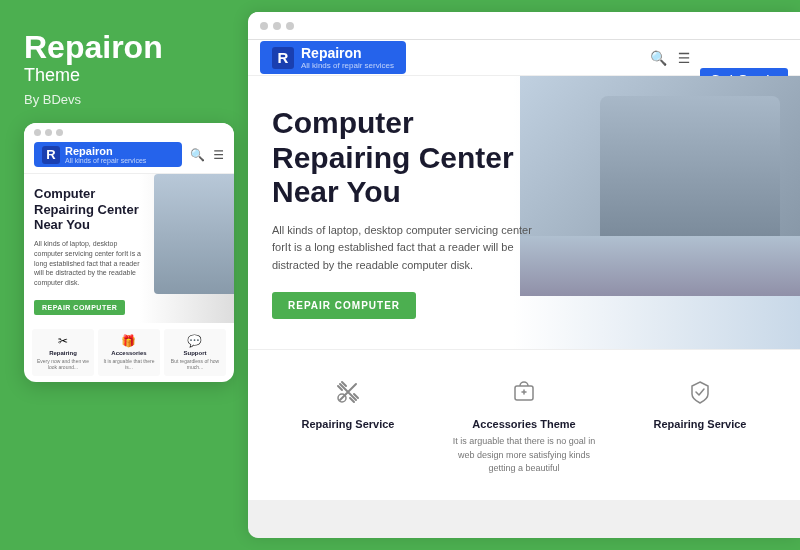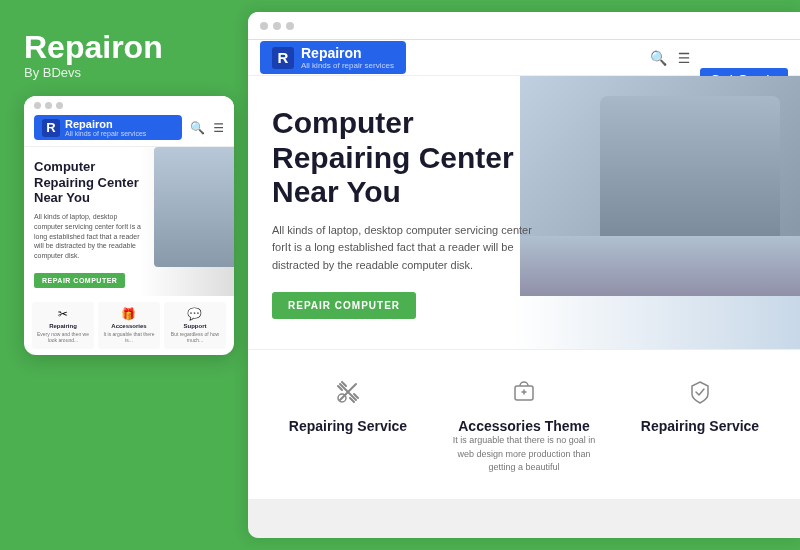--- a/index.html
+++ b/index.html
@@ -355,35 +355,37 @@
       width: 36px;
       height: 36px;
       margin: 0 auto 8px auto;
       display: flex;
       align-items: center;
       justify-content: center;
       color: #666;
       font-size: 22px;
     }
     .service-title {
-      font-size: 14px;
+      font-size: 11px;
       font-weight: 700;
       color: #1a1a2e;
+      margin-bottom: 5px;
     }
     .service-desc {
       font-size: 9px;
       color: #777;
       line-height: 1.5;
     }
   </style>
 </head>
 <body>
 
 <div class="left-panel">
   <div class="left-title">Repairon</div>
+  <div class="left-subtitle">Theme</div>
   <div class="left-by">By BDevs</div>
 
   <div class="mobile-mockup">
     <div class="mobile-topbar">
       <div class="dots">
         <div class="dot"></div>
         <div class="dot"></div>
         <div class="dot"></div>
       </div>
     </div>
@@ -476,21 +478,21 @@
       <div class="desktop-service-card">
         <div class="service-icon-wrap">
           <svg width="28" height="28" viewBox="0 0 28 28" fill="none">
             <rect x="5" y="8" width="18" height="14" rx="2" stroke="#888" stroke-width="1.5" fill="none"></rect>
             <path d="M10 8 C10 5.5 12 4 14 4 C16 4 18 5.5 18 8" stroke="#888" stroke-width="1.5" fill="none"></path>
             <line x1="14" y1="12" x2="14" y2="16" stroke="#888" stroke-width="1.5" stroke-linecap="round"></line>
             <line x1="12" y1="14" x2="16" y2="14" stroke="#888" stroke-width="1.5" stroke-linecap="round"></line>
           </svg>
         </div>
         <div class="service-title">Accessories Theme</div>
-        <div class="service-desc">It is arguable that there is no goal in web design more production than getting a beautiful</div>
+        <div class="service-desc">It is arguable that there is no goal in web design more satisfying kinds getting a beautiful</div>
       </div>
       <div class="desktop-service-card">
         <div class="service-icon-wrap">
           <svg width="28" height="28" viewBox="0 0 28 28" fill="none">
             <path d="M14 4 L22 8 L22 16 C22 20 18 23 14 25 C10 23 6 20 6 16 L6 8 Z" stroke="#888" stroke-width="1.5" fill="none"></path>
             <path d="M10 14 L13 17 L18 11" stroke="#888" stroke-width="1.5" stroke-linecap="round" stroke-linejoin="round"></path>
           </svg>
         </div>
         <div class="service-title">Repairing Service</div>
       </div>

